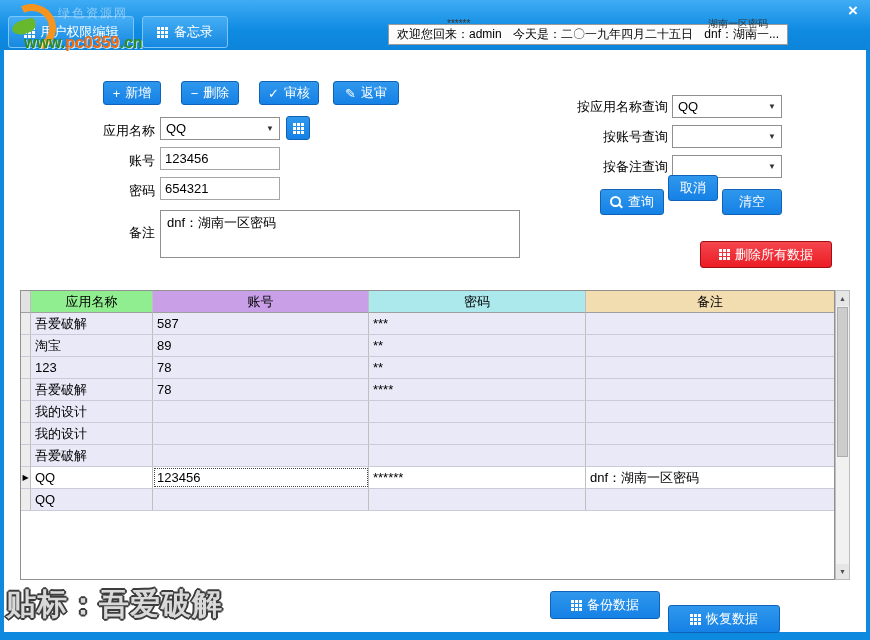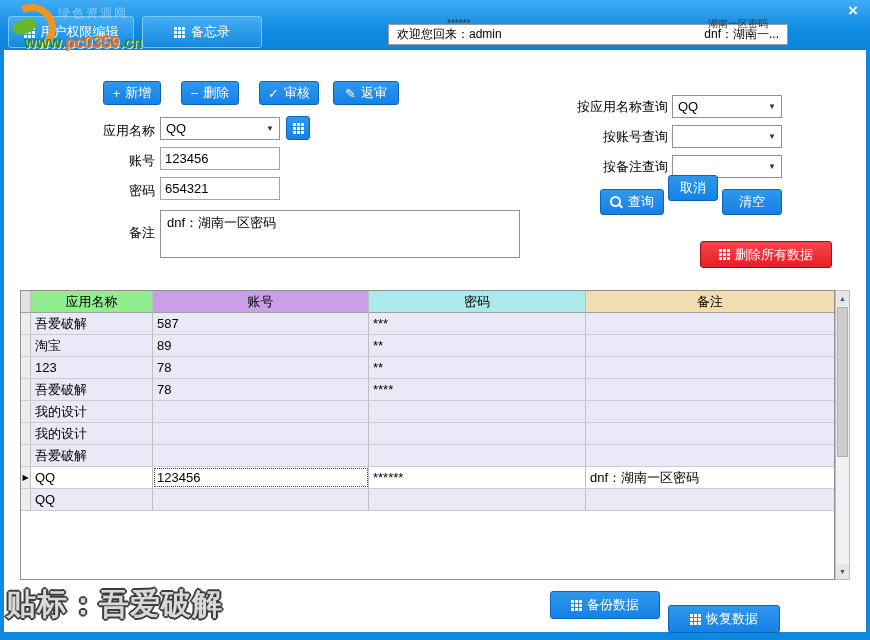--- a/index.html
+++ b/index.html
@@ -10,21 +10,21 @@
     font-family:"Liberation Sans","DejaVu Sans",sans-serif;
     font-size:13px; color:#000;
   }
   
   .titlebar{ position:absolute; left:0; top:0; width:870px; height:50px;
     background:linear-gradient(180deg,#3FACF5 0%, #0F8BE2 60%, #0C84DA 100%); }
   .tab{ position:absolute; top:16px; height:32px; display:flex; align-items:center; justify-content:center;
     gap:6px; color:#fff; font-size:13px; border:1px solid #7CC6FA; border-radius:3px;
     background:linear-gradient(180deg,#45AEF5,#1688E0); }
   .tab1{ left:8px; width:126px; }
-  .tab2{ left:142px; width:120px; }
+  .tab2{ left:142px; width:86px; }
   .wm-faint{ position:absolute; left:58px; top:5px; color:rgba(255,255,255,.45); font-size:12px; z-index:4; letter-spacing:2px; }
   .logo{ position:absolute; left:2px; top:0; width:54px; height:54px; z-index:5; }
   .logo::before{ content:''; position:absolute; left:6px; top:4px; width:34px; height:34px;
     border:7px solid #F7941D; border-bottom-color:transparent; border-left-color:transparent;
     border-radius:50% 50% 50% 8%; transform:rotate(18deg); }
   .logo::after{ content:''; position:absolute; left:10px; top:20px; width:24px; height:14px;
     background:#67B82C; border-radius:50% 4px 50% 50%; transform:rotate(-14deg); }
   .wm-url{ position:absolute; left:24px; top:34px; z-index:6; font-weight:bold; font-size:16px; color:#2E8B1E;
     text-shadow:1px 1px 0 rgba(255,255,255,.7); white-space:nowrap; }
   .wm-url .orange{ color:#F26A0E; }
@@ -107,20 +107,21 @@
     <div class="tab tab2">
       <span class="grid-icon"></span>
       <span>备忘录</span>
     </div>
 
     <div class="logo"></div>
     <div class="wm-url"><span>www.</span><span class="orange">pc0359</span><span>.cn</span></div>
 
     <div class="welcome">
       <span>欢迎您回来：admin</span>
+      <span>今天是：二〇一九年四月二十五日</span>
       <span>dnf：湖南一...</span>
     </div>
     <span class="overlay-stars">******</span>
     <span class="overlay-right">湖南一区密码</span>
 
     <div class="close">×</div>
   </div>
 
   <div class="content">
 

